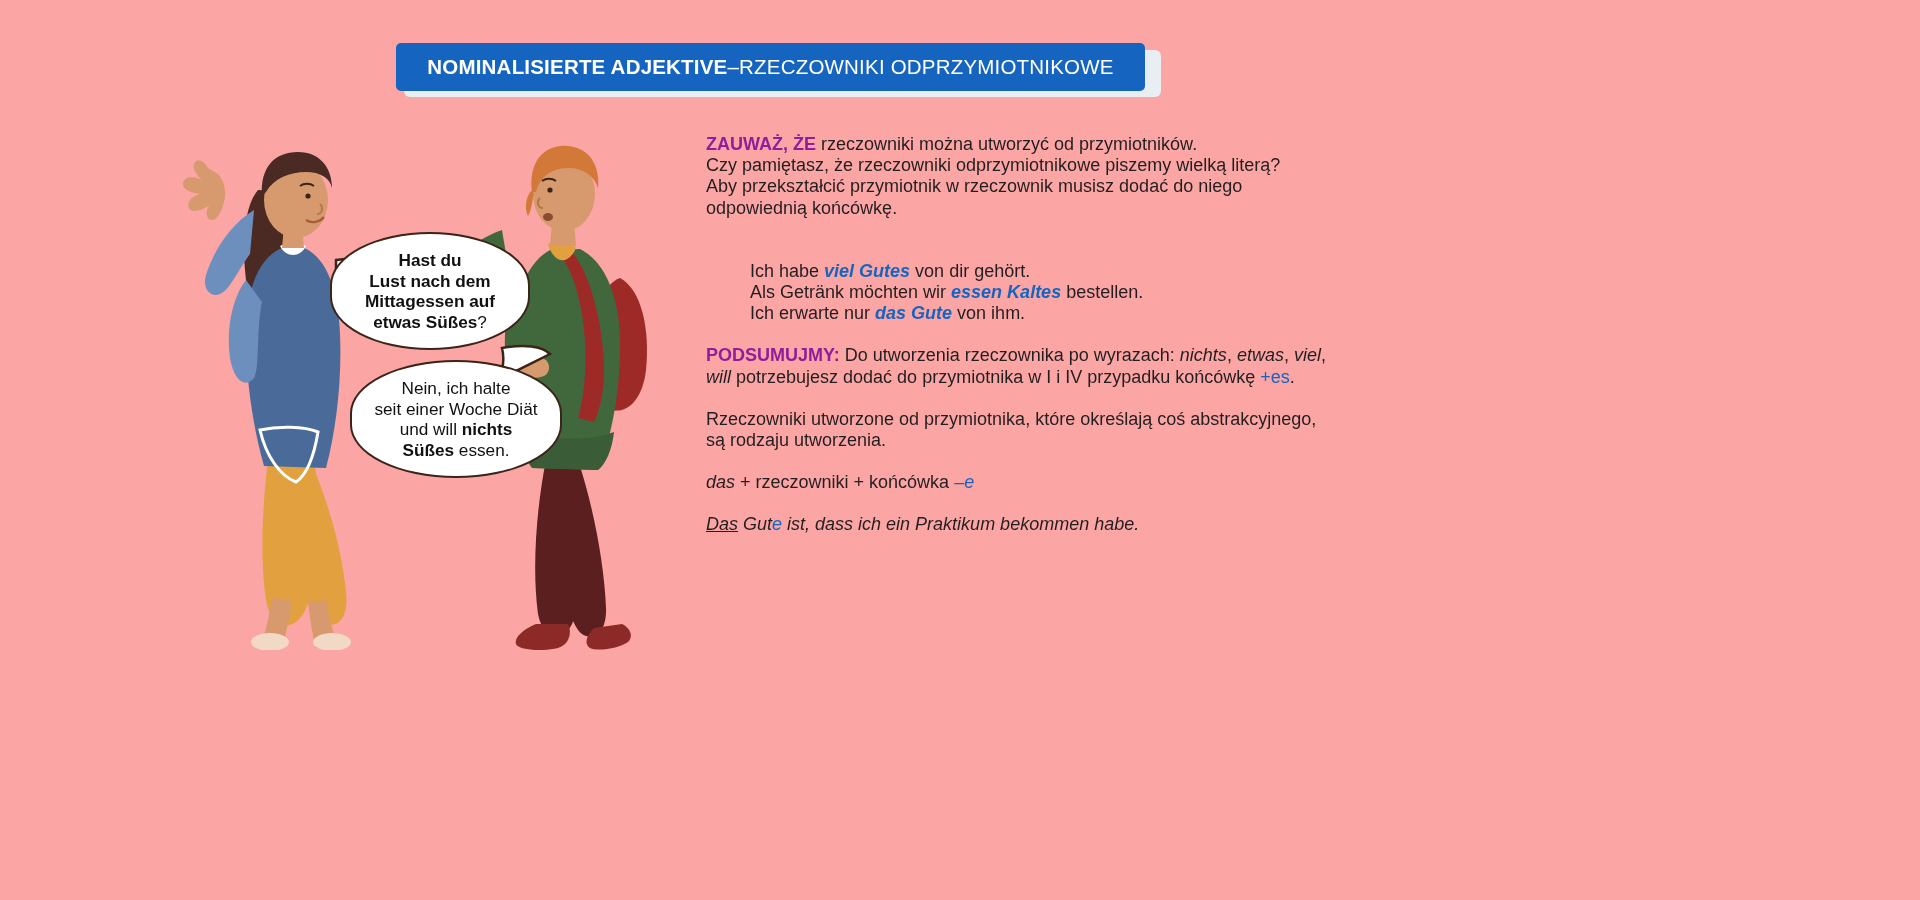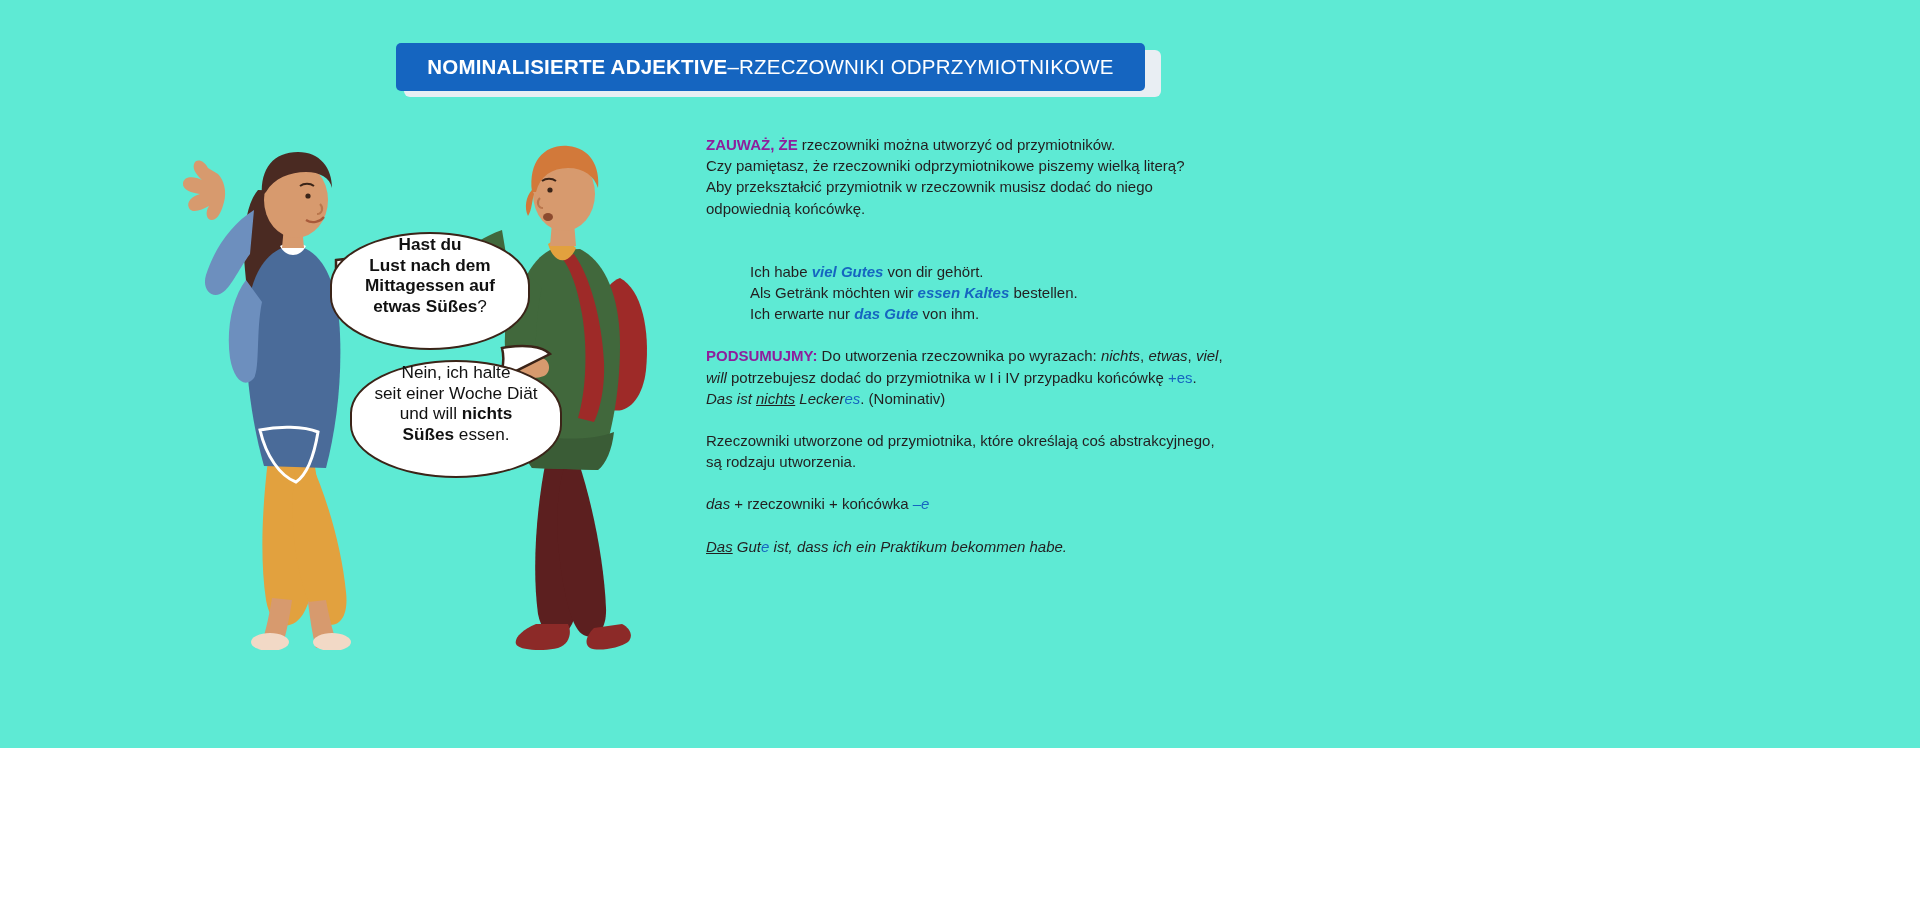--- a/index.html
+++ b/index.html
@@ -2,21 +2,21 @@
 <html><head>
 <meta charset="utf-8">
 <style>
   * { box-sizing: border-box; margin: 0; padding: 0; }
   html, body {
     width: 1920px; height: 900px;
     background: #ffffff;
     font-family: "Liberation Sans", sans-serif;
     overflow: hidden;
   }
-  .page { position: relative; width: 1920px; height: 748px; background:#5eead4; }
+  .page { position: relative; width: 1920px; height: 900px; background:#fca5a5; }
 
   
   .banner-wrap { position: absolute; left: 396px; top: 43px; width: 765px; height: 54px; }
   .banner-shadow {
     position: absolute; left: 8px; top: 7px;
     width: 757px; height: 47px;
     background: #e9eef3;
     border-radius: 6px;
   }
   .banner {
@@ -29,21 +29,21 @@
     white-space: nowrap;
   }
   .banner .t-bold { font-weight: bold; font-size: 20.5px; letter-spacing: .2px; }
   .banner .t-reg  { font-weight: normal; font-size: 20.5px; letter-spacing: .2px; }
 
   
   .text-col {
     position: absolute; left: 706px; top: 134px;
     width: 640px;
     color: #231f20;
-    font-size: 15px;
+    font-size: 18px;
     line-height: 21.2px;
   }
   .text-col p { margin: 0; }
   .blk { margin-bottom: 0; }
   .gap-sm { height: 21px; }
   .gap-md { height: 21px; }
   .indent { padding-left: 44px; }
   .kw-purple { color: #8e1e9c; font-weight: bold; }
   .de-blue { color: #1565c0; font-weight: bold; font-style: italic; }
   .blue-b { color: #1565c0; font-weight: normal; margin-top: 48px; }
@@ -52,21 +52,21 @@
 
   
   .illo { position: absolute; left: 150px; top: 130px; width: 560px; height: 520px; }
 
   
   .bubble {
     position: absolute;
     background: #ffffff;
     border: 2.5px solid #3b2418;
     border-radius: 50%/45%;
-    display: flex; align-items: flex-start; justify-content: center;
+    display: flex; align-items: center; justify-content: center;
     text-align: center;
     color: #111;
     font-size: 17.2px;
     line-height: 20.5px;
     font-weight: bold;
   }
   .bubble .light { font-weight: normal; }
   #bubble1 { left: 180px; top: 102px; width: 200px; height: 118px; z-index: 6; }
   #bubble2 { left: 200px; top: 230px; width: 212px; height: 118px; z-index: 6; }
 </style>
@@ -222,23 +222,20 @@
 
     <div class="gap-md"></div>
 
     <div class="blk">
       <p>
         <span class="kw-purple">PODSUMUJMY:</span><span> Do utworzenia rzeczownika po wyrazach: </span><span class="it">nichts</span><span>, </span><span class="it">etwas</span><span>, </span><span class="it">viel</span><span>,</span>
       </p>
       <p>
         <span class="it">will</span><span> potrzebujesz dodać do przymiotnika w I i IV przypadku końcówkę </span><span class="blue-b">+es</span><span>.</span>
       </p>
-      <p class="it">
-        <span>Das ist </span><span class="u">nichts</span><span> Lecker</span><span class="blue-b">es</span><span style="font-style:normal">. (Nominativ)</span>
-      </p>
     </div>
 
     <div class="gap-md"></div>
 
     <div class="blk">
       <p>Rzeczowniki utworzone od przymiotnika, które określają coś abstrakcyjnego,</p>
       <p>są rodzaju utworzenia.</p>
     </div>
 
     <div class="gap-md"></div>

